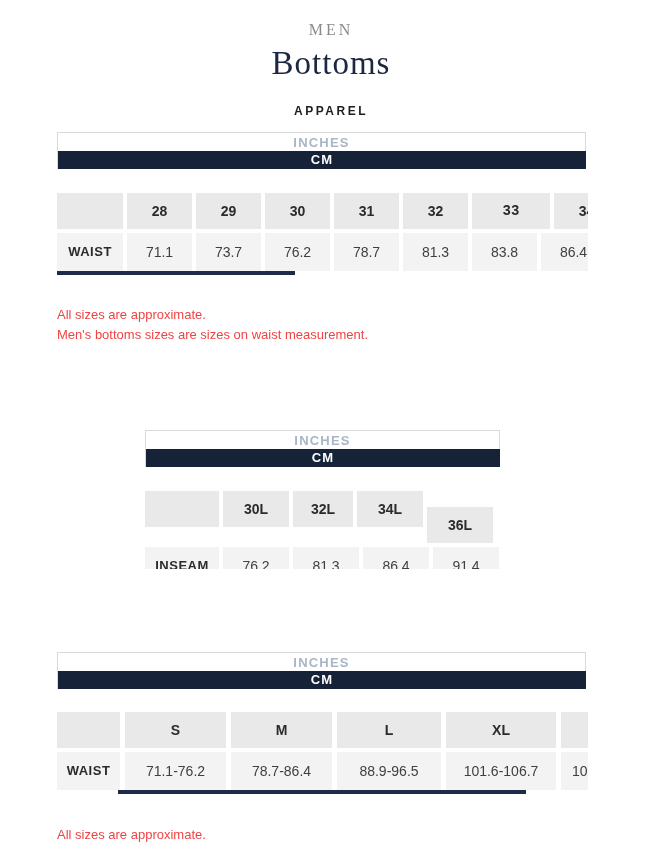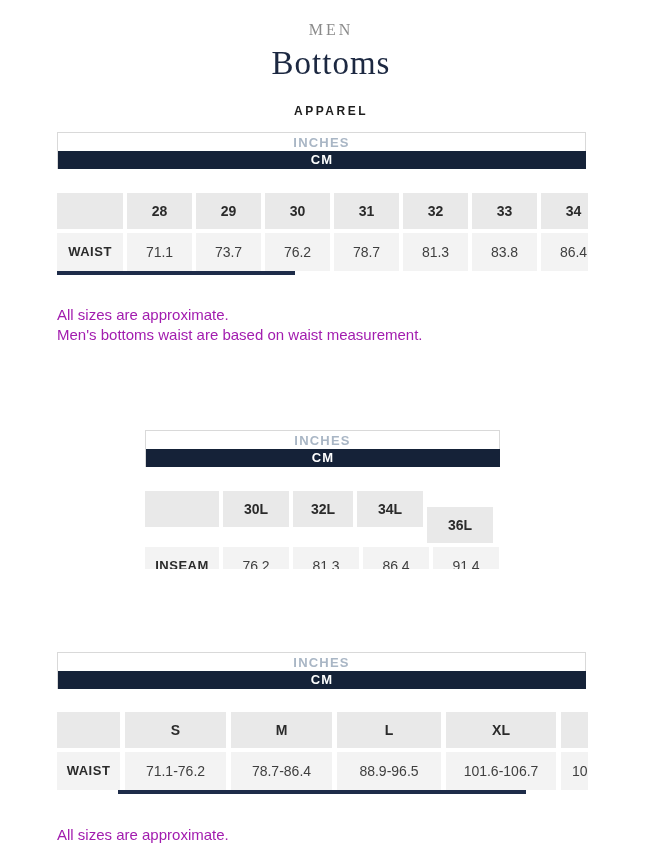--- a/index.html
+++ b/index.html
@@ -23,21 +23,21 @@
   .tablewrap { position:absolute; overflow:hidden; height:78px; }
   .trow { display:flex; width:max-content; }
   .trow.head { margin-bottom:4px; }
   .cell { flex:0 0 auto; text-align:center; overflow:hidden; white-space:nowrap; }
   .hcell { height:36px; line-height:36px; background:#e9e9e9; font-weight:bold; font-size:14px; color:#2b2b2b; }
   .vcell { height:38px; line-height:38px; background:#f3f3f3; font-size:14px; color:#3f3f3f; }
   .label-cell { font-weight:bold; font-size:13px; letter-spacing:.5px; color:#2b2b2b; }
   .left-align { text-align:left; padding-left:11px; }
 
   .scroll-thumb { position:absolute; height:4px; background:#1e2c49; }
-  .note { position:absolute; font-size:15px; color:#a21caf; line-height:20px; }
+  .note { position:absolute; font-size:13px; color:#ef4444; line-height:20px; }
 </style>
 </head>
 <body>
 
 <div class="page">
   <div class="category">MEN</div>
   <div class="title">Bottoms</div>
   <div class="subtitle">APPAREL</div>
   <div id="charts-root">
       <div class="toggle" style="left: 57px; top: 132px; width: 529px;">
@@ -45,37 +45,37 @@
         <div class="toggle-half cm">CM</div>
       </div>
       <div class="tablewrap" style="left: 57px; top: 193px; width: 531px;">
         <div class="trow head" style="gap: 4px;">
           <div class="cell hcell" style="width: 66px;"></div>
           <div class="cell hcell" style="width: 65px;">28</div>
           <div class="cell hcell" style="width: 65px;">29</div>
           <div class="cell hcell" style="width: 65px;">30</div>
           <div class="cell hcell" style="width: 65px;">31</div>
           <div class="cell hcell" style="width: 65px;">32</div>
-          <div class="cell hcell" style="width: 65px;">33</div>
+          <div class="cell hcell" style="width: 78px; font-family: Liberation Mono, monospace;">33</div>
           <div class="cell hcell" style="width: 65px;">34</div>
         </div>
         <div class="trow" style="gap: 4px;">
           <div class="cell vcell label-cell" style="width: 66px;">WAIST</div>
           <div class="cell vcell" style="width: 65px;">71.1</div>
           <div class="cell vcell" style="width: 65px;">73.7</div>
           <div class="cell vcell" style="width: 65px;">76.2</div>
           <div class="cell vcell" style="width: 65px;">78.7</div>
           <div class="cell vcell" style="width: 65px;">81.3</div>
           <div class="cell vcell" style="width: 65px;">83.8</div>
           <div class="cell vcell" style="width: 65px;">86.4</div>
         </div>
       </div>
       <div class="scroll-thumb" style="left: 57px; top: 271px; width: 238px;"></div>
       <div class="note" style="left: 57px; top: 305px;">All sizes are approximate.</div>
-      <div class="note" style="left: 57px; top: 325px;">Men's bottoms waist are based on waist measurement.</div>
+      <div class="note" style="left: 57px; top: 325px;">Men's bottoms sizes are sizes on waist measurement.</div>
       <div class="toggle" style="left: 145px; top: 430px; width: 355px;">
         <div class="toggle-half inches">INCHES</div>
         <div class="toggle-half cm">CM</div>
       </div>
       <div class="tablewrap" style="left: 145px; top: 491px; width: 355px;">
         <div class="trow head" style="gap: 4px;">
           <div class="cell hcell" style="width: 74px;"></div>
           <div class="cell hcell" style="width: 66px;">30L</div>
           <div class="cell hcell" style="width: 60px;">32L</div>
           <div class="cell hcell" style="width: 66px;">34L</div>

